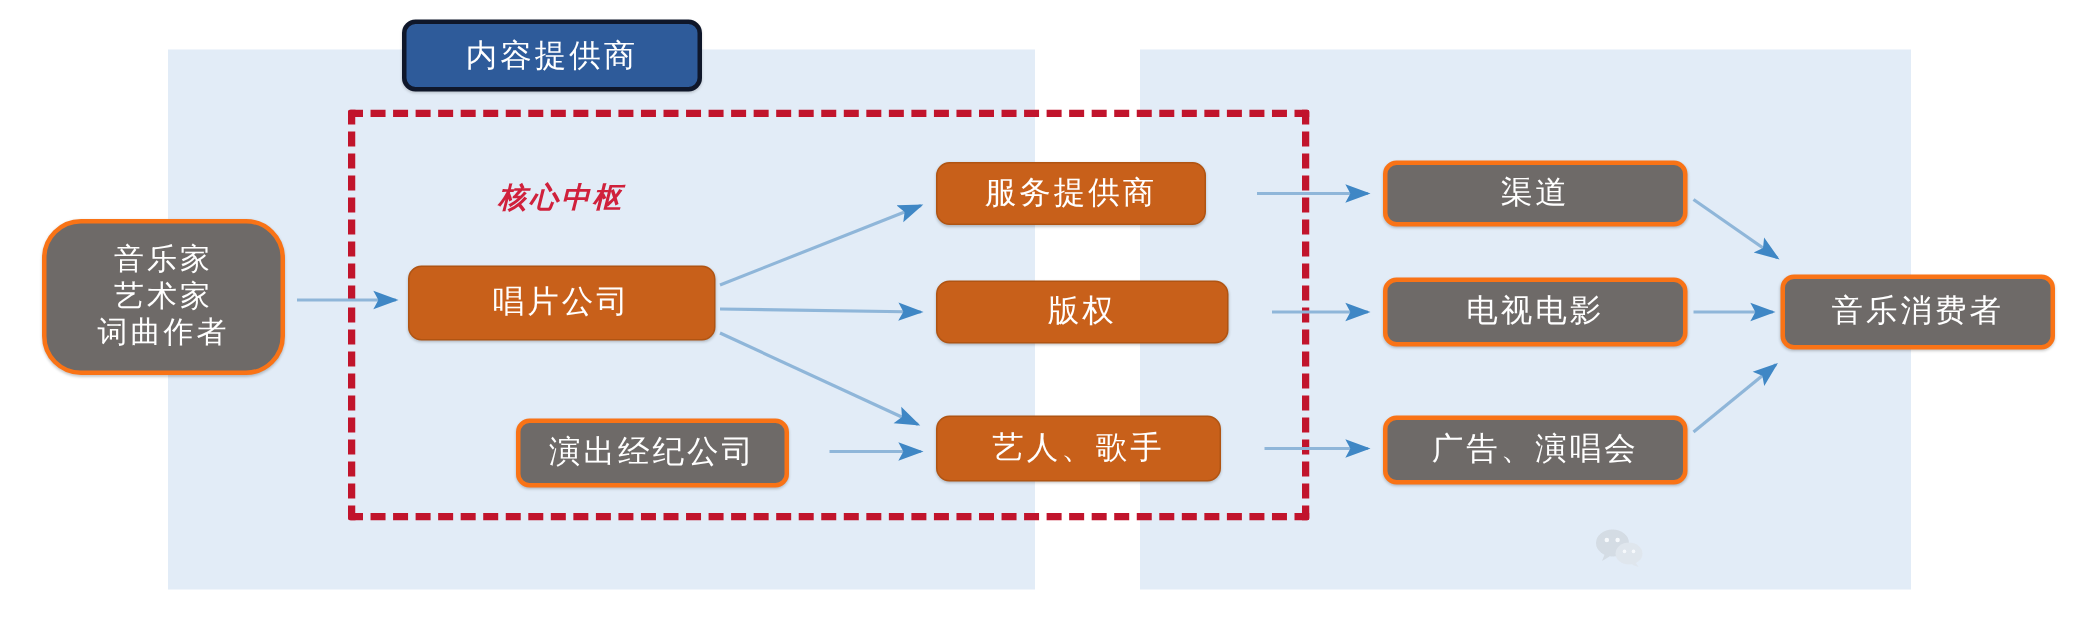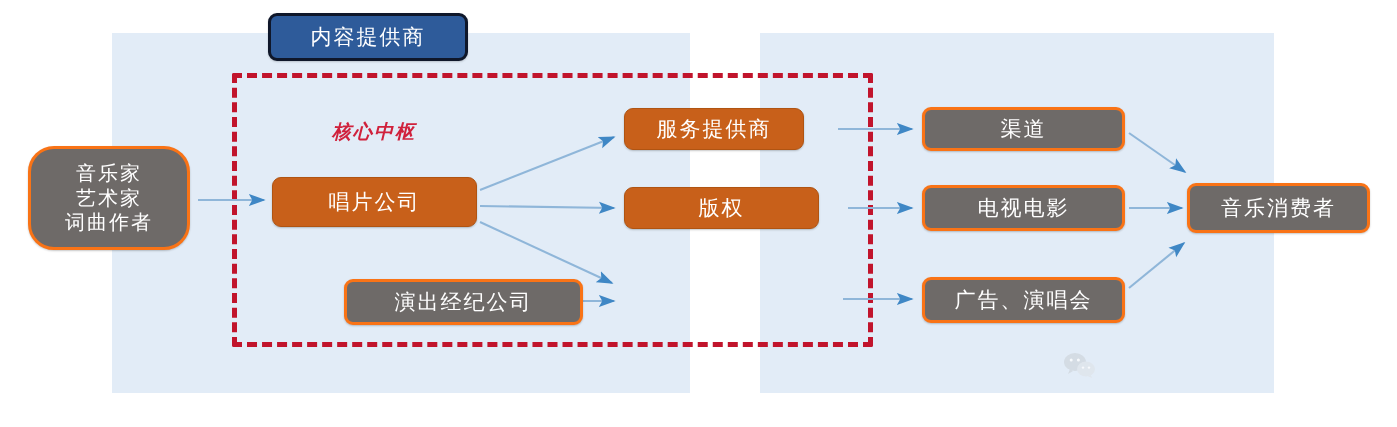--- a/index.html
+++ b/index.html
@@ -44,21 +44,21 @@
     letter-spacing: 2px;
     text-align: center;
     line-height: 1.22;
     box-shadow: 0 1px 2px rgba(0,0,0,.22);
   }
   .box.gray   { background: #6e6a68; border: 3px solid #f97316; }
   .box.orange { background: #c8601a; border: 1px solid #b05412; }
 
   #box-creators  { left: 28px;  top: 146px; width: 162px; height: 104px; flex-direction: column; font-size: 20px; border-radius: 26px; }
   #box-label     { left: 272px; top: 177px; width: 205px; height: 50px; }
-  #box-agency    { left: 344px; top: 279px; width: 239px; height: 46px; }
+  #box-agency    { left: 344px; top: 279px; width: 182px; height: 46px; }
   #box-products  { left: 624px; top: 108px; width: 180px; height: 42px; }
   #box-copyright { left: 624px; top: 187px; width: 195px; height: 42px; }
   #box-artists   { left: 624px; top: 277px; width: 190px; height: 44px; }
   #box-channel   { left: 922px; top: 107px; width: 203px; height: 44px; }
   #box-tvfilm    { left: 922px; top: 185px; width: 203px; height: 46px; }
   #box-adshows   { left: 922px; top: 277px; width: 203px; height: 46px; }
   #box-consumers { left: 1187px; top: 183px; width: 183px; height: 50px; }
 
   
   #dashed-region {
@@ -149,20 +149,21 @@
   </div>
 
   <div class="box orange" id="box-label">唱片公司</div>
 
   <div class="box gray" id="box-agency">演出经纪公司</div>
 
   <div class="box orange" id="box-products">服务提供商</div>
 
   <div class="box orange" id="box-copyright">版权</div>
 
+  <div class="box orange" id="box-artists">艺人、歌手</div>
 
   <div class="box gray" id="box-channel">渠道</div>
 
   <div class="box gray" id="box-tvfilm">电视电影</div>
 
   <div class="box gray" id="box-adshows">广告、演唱会</div>
 
   <div class="box gray" id="box-consumers">音乐消费者</div>
 
   <div id="watermark">

